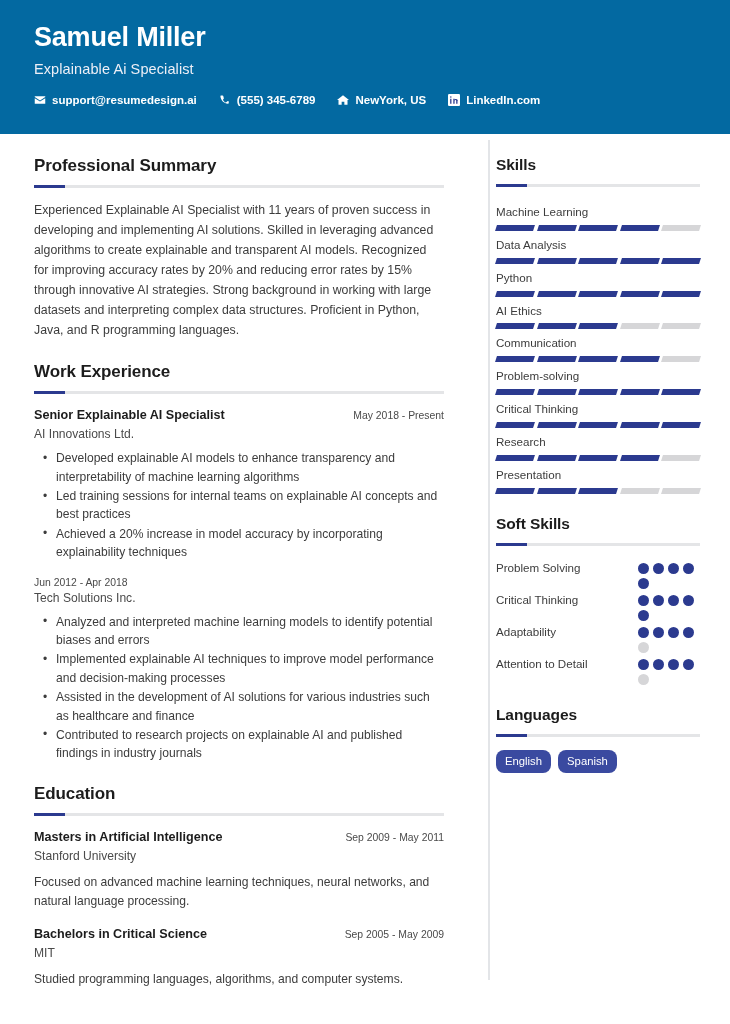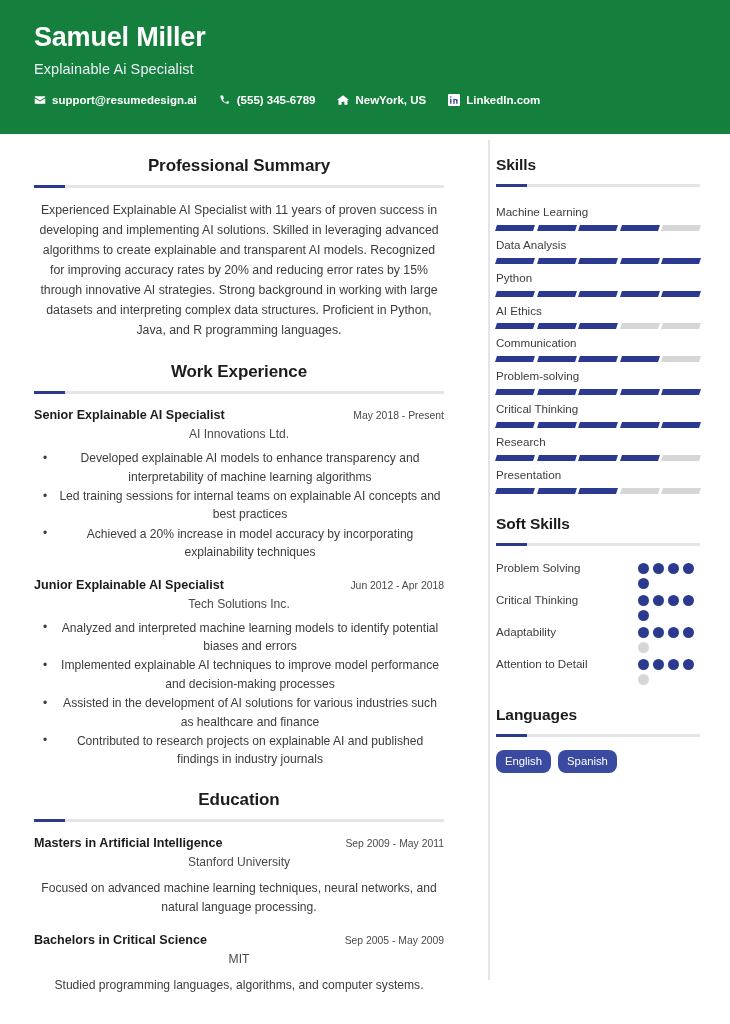--- a/index.html
+++ b/index.html
@@ -15,21 +15,21 @@
   .page {
     position: relative;
     width: 730px;
     height: 1024px;
     background: #ffffff;
     overflow: hidden;
   }
 
   
   .header {
-    background: #15803d;
+    background: #0369a1;
     padding: 22px 34px 20px 34px;
     height: 134px;
   }
   .name {
     color: #ffffff;
     font-size: 27px;
     font-weight: bold;
     letter-spacing: -0.2px;
     line-height: 1.18;
   }
@@ -69,21 +69,20 @@
   
   .body {
     display: flex;
     position: relative;
     padding: 0;
     height: calc(1024px - 134px);
   }
   .col-left {
     width: 470px;
     padding: 22px 26px 0 34px;
-    text-align: center;
   }
   .divider {
     position: absolute;
     left: 488px;
     top: 6px;
     width: 2px;
     height: 840px;
     background: #e3e5e8;
   }
   .col-right {
@@ -325,21 +324,20 @@
           <div class="entry-org">AI Innovations Ltd.</div>
           <ul class="bullets">
             <li>Developed explainable AI models to enhance transparency and interpretability of machine learning algorithms</li>
             <li>Led training sessions for internal teams on explainable AI concepts and best practices</li>
             <li>Achieved a 20% increase in model accuracy by incorporating explainability techniques</li>
           </ul>
         </div>
 
         <div class="entry">
           <div class="entry-head">
-            <div class="entry-role">Junior Explainable AI Specialist</div>
             <div class="entry-date">Jun 2012 - Apr 2018</div>
           </div>
           <div class="entry-org">Tech Solutions Inc.</div>
           <ul class="bullets">
             <li>Analyzed and interpreted machine learning models to identify potential biases and errors</li>
             <li>Implemented explainable AI techniques to improve model performance and decision-making processes</li>
             <li>Assisted in the development of AI solutions for various industries such as healthcare and finance</li>
             <li>Contributed to research projects on explainable AI and published findings in industry journals</li>
           </ul>
         </div>

